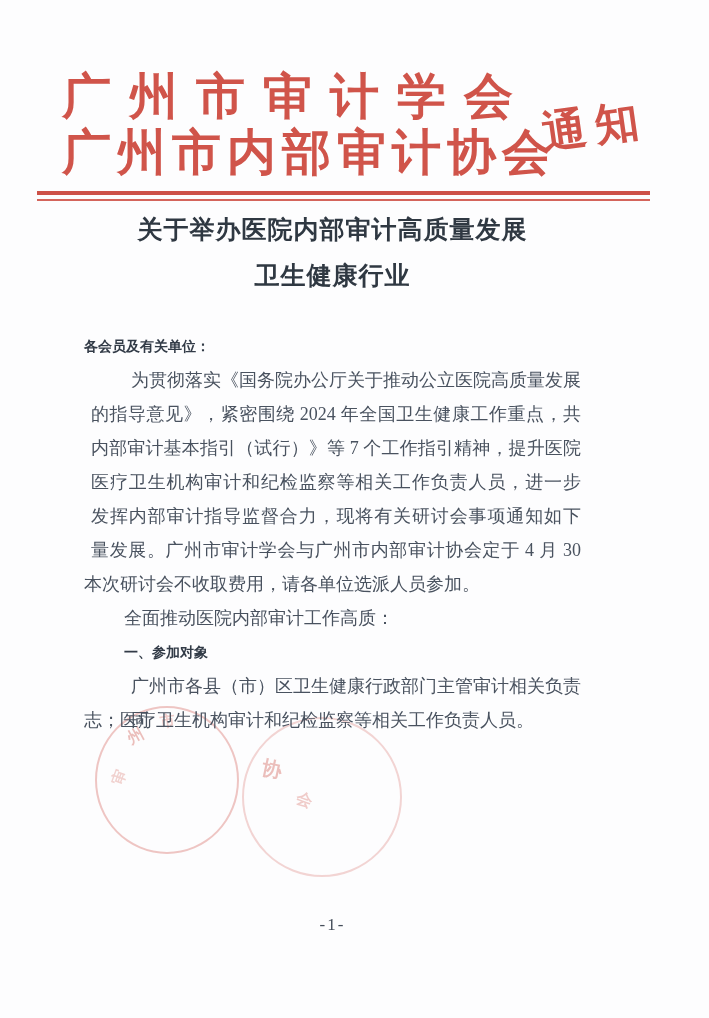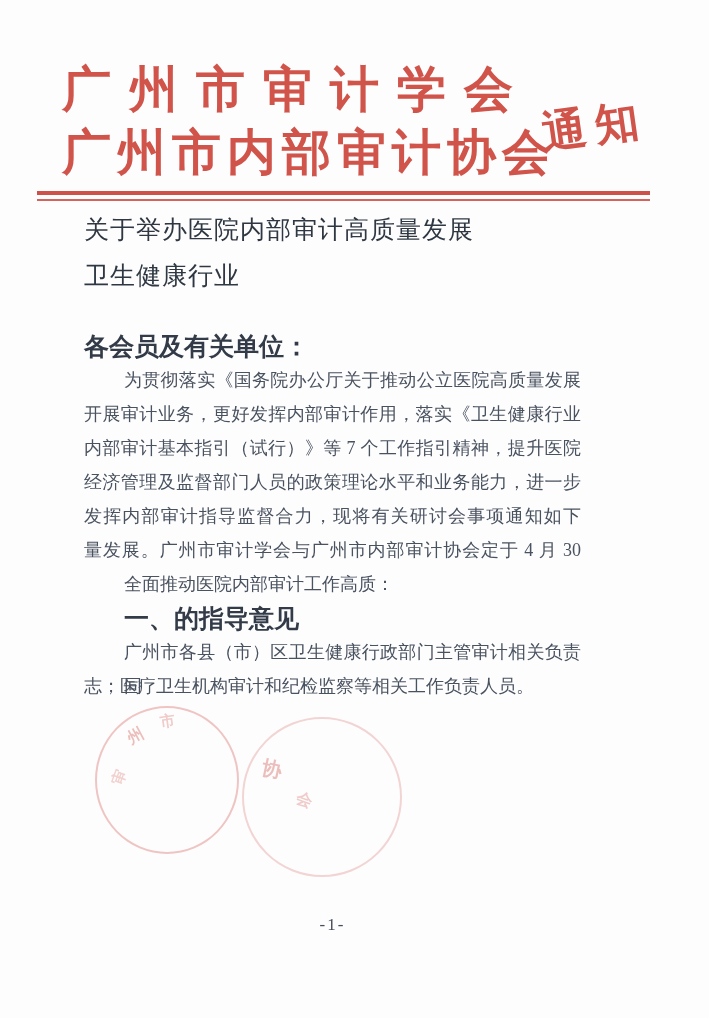--- a/index.html
+++ b/index.html
@@ -7,54 +7,54 @@
     position:relative;width:709px;height:1018px;margin:0 auto;
     background:#fdfdfe;overflow:hidden;
     font-family:"Liberation Serif","DejaVu Serif",serif;
   }
   
   .org-line{
     position:absolute;left:62px;white-space:nowrap;
     font-family:"Liberation Serif","DejaVu Serif",serif;
     font-weight:bold;color:#d0544a;line-height:52px;font-size:49px;
   }
-  .org-line1{top:64px;letter-spacing:18px;text-align:center;}
+  .org-line1{top:71px;letter-spacing:18px;text-align:center;}
   .org-line2{top:127px;letter-spacing:6px;}
   .doc-type{
     position:absolute;left:546px;top:110px;white-space:nowrap;
     font-family:"Liberation Serif","DejaVu Serif",serif;
     font-weight:bold;color:#d0544a;font-size:44px;line-height:48px;
     letter-spacing:9px;transform:rotate(-8deg);transform-origin:left bottom;
   }
   .rule-thick{position:absolute;left:37px;top:191px;width:613px;height:4px;background:#cd5148;}
   .rule-thin{position:absolute;left:37px;top:199px;width:613px;height:2px;background:#d4645b;}
   
   .title-line{
-    position:absolute;left:84px;width:497px;
+    position:absolute;left:84px;width:497px;text-align:center;
     font-family:"Liberation Sans","DejaVu Sans",sans-serif;
-    font-weight:normal;color:#2f3842;font-size:25px;line-height:30px;
+    font-weight:bold;color:#2f3842;font-size:25px;line-height:30px;
     letter-spacing:1px;white-space:nowrap;
   }
   .title-line1{top:214px;}
   .title-line2{top:260px;}
   
   .body-block{
     position:absolute;left:84px;top:329px;width:497px;
     font-size:18px;color:#49525f;
   }
   .bline{
     height:34px;line-height:34px;white-space:nowrap;
     font-family:"Liberation Serif","DejaVu Serif",serif;
   }
-  .bline.justify{white-space:normal;text-align:justify;text-align-last:justify;}
+  .bline.justify{white-space:normal;text-align:justify;text-align-last:justify;margin-left:7px;}
   .bline.indent{padding-left:40px;}
   .bline.indent.justify{padding-left:40px;}
   .bline.hei{
     font-family:"Liberation Sans","DejaVu Sans",sans-serif;
-    font-weight:bold;color:#323b47;font-size:25px;
+    font-weight:bold;color:#323b47;font-size:14px;
   }
   
   .seal{position:absolute;border-radius:50%;pointer-events:none;}
   .seal1{left:95px;top:706px;width:140px;height:144px;border:2px solid rgba(205,70,58,0.30);}
   .seal2{left:242px;top:717px;width:156px;height:156px;border:2px solid rgba(205,70,58,0.22);}
   .seal-glyph{
     position:absolute;color:rgba(200,60,48,0.32);
     font-family:"Liberation Serif","DejaVu Serif",serif;font-weight:bold;
     pointer-events:none;white-space:nowrap;
   }
@@ -88,26 +88,27 @@
   <div class="seal seal2"></div>
   <div class="seal-glyph sg1">州</div>
   <div class="seal-glyph sg2">市</div>
   <div class="seal-glyph sg3">协</div>
   <div class="seal-glyph sg4">会</div>
   <div class="seal-glyph sg5">审</div>
 
   <div class="body-block" id="notice-body">
       <div class="bline hei">各会员及有关单位：</div>
       <div class="bline indent justify">为贯彻落实《国务院办公厅关于推动公立医院高质量发展</div>
-      <div class="bline justify">开展审计业务，更好发挥内部审计作用，落实《卫生健康行业</div>
+      <div class="bline justify">的指导意见》，紧密围绕 2024 年全国卫生健康工作重点，共</div>
       <div class="bline justify">内部审计基本指引（试行）》等 7 个工作指引精神，提升医院</div>
-      <div class="bline justify">经济管理及监督部门人员的政策理论水平和业务能力，进一步</div>
+      <div class="bline justify">医疗卫生机构审计和纪检监察等相关工作负责人员，进一步</div>
       <div class="bline justify">发挥内部审计指导监督合力，现将有关研讨会事项通知如下</div>
       <div class="bline justify">量发展。广州市审计学会与广州市内部审计协会定于 4 月 30</div>
+      <div class="bline">本次研讨会不收取费用，请各单位选派人员参加。</div>
       <div class="bline indent">全面推动医院内部审计工作高质：</div>
-      <div class="bline indent hei">一、的指导意见</div>
+      <div class="bline indent hei">一、参加对象</div>
       <div class="bline indent justify">广州市各县（市）区卫生健康行政部门主管审计相关负责同</div>
       <div class="bline">志；医疗卫生机构审计和纪检监察等相关工作负责人员。</div>
     </div>
 
   <div class="page-num">-1-</div>
 
 </div>
 
 </body></html>

